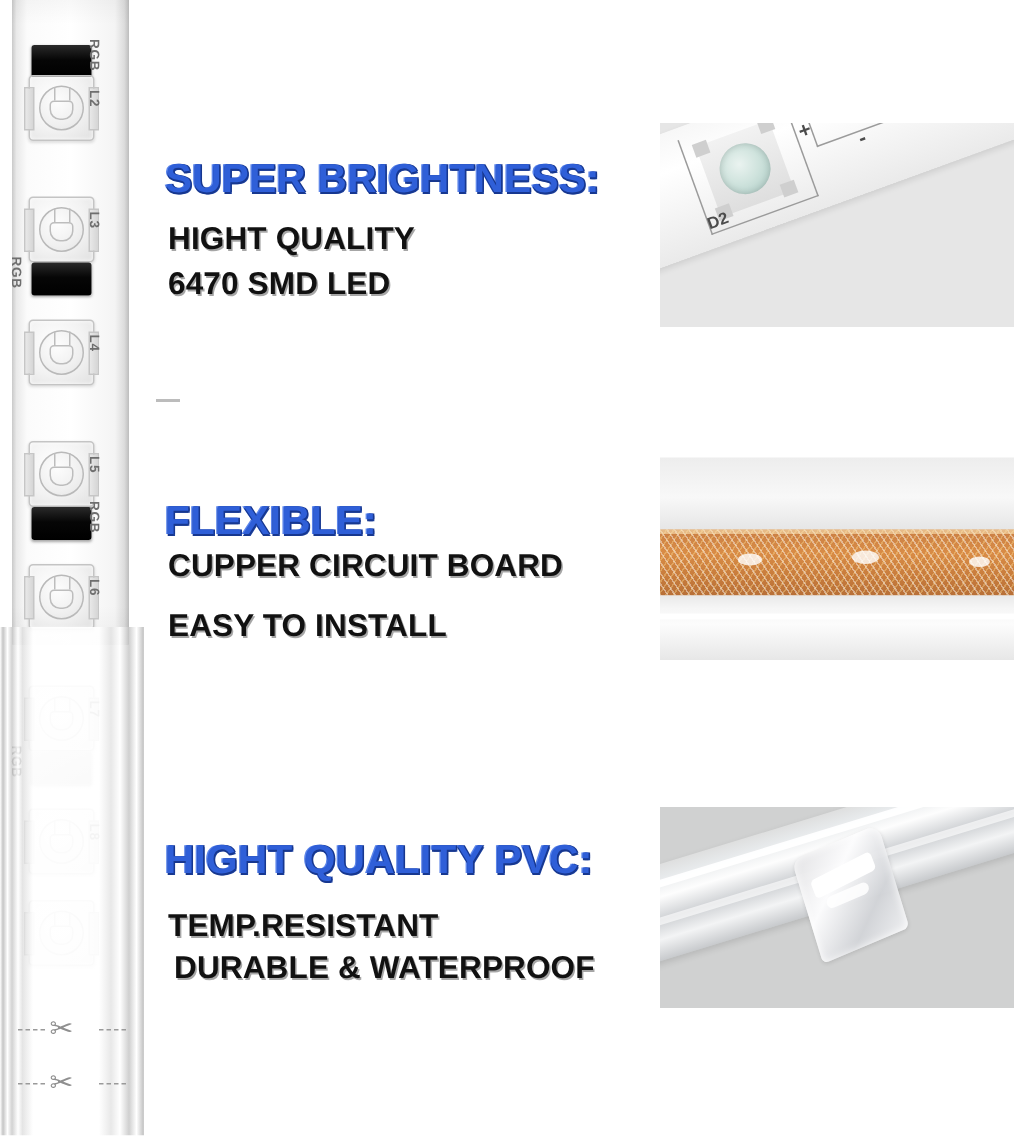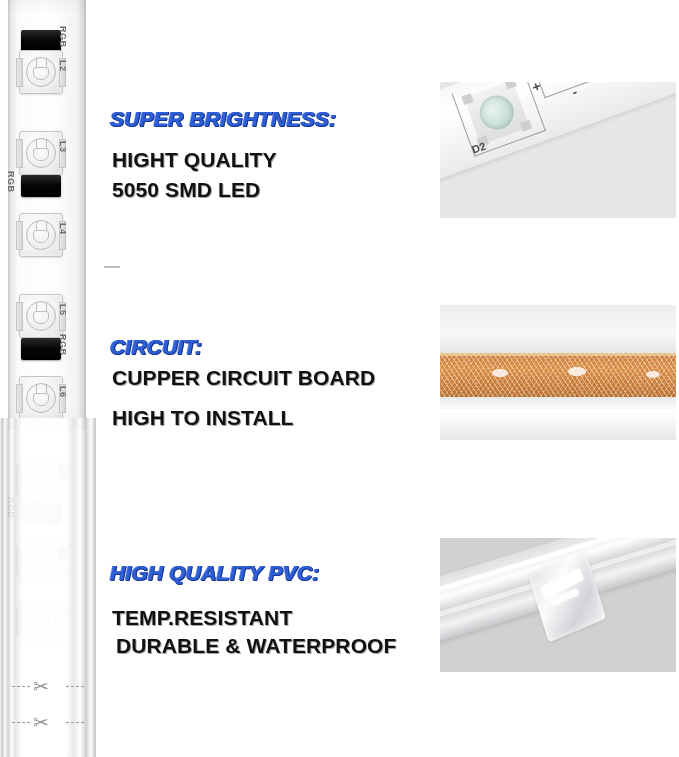--- a/index.html
+++ b/index.html
@@ -192,22 +192,21 @@
     width: 16px;
     height: 0;
     border-top: 2px solid #bcbcbc;
   }
 
   
   .feature-heading {
     position: absolute;
     font-family: "Liberation Sans", sans-serif;
     font-weight: 700;
-    font-style: italic;
-    font-size: 21px;
+    font-size: 27px;
     line-height: 30px;
     letter-spacing: 0.2px;
     white-space: nowrap;
     color: #2f5fd8;
     text-shadow:
        1px 0 0 #17378f,
        0 1px 0 #17378f,
       -1px 0 0 #5d86ea,
        1px 1px 0 #1b3f9c;
   }
@@ -465,58 +464,58 @@
     <div class="dash-l"></div>
     <div class="scissors">✂</div>
     <div class="dash-r"></div>
   </div>
 </div>
 
 <div class="tick-mark"></div>
 
 <div class="feature-heading" style="left:110px; top:104px">SUPER BRIGHTNESS:</div>
 <div class="feature-body" style="left:112px; top:146px">HIGHT QUALITY</div>
-<div class="feature-body" style="left:112px; top:176px">5050 SMD LED</div>
+<div class="feature-body" style="left:112px; top:176px">6470 SMD LED</div>
 
 <div class="photo-panel" id="photo-led">
   <div class="pcb-diag">
     <div class="outline-box" style="left:52px; top:8px; width:74px; height:66px; border-top:none;"></div>
     <div class="big-led">
       <div class="corner c1"></div>
       <div class="corner c2"></div>
       <div class="corner c3"></div>
       <div class="corner c4"></div>
       <div class="lens"></div>
     </div>
     <div class="outline-box" style="left:138px; top:2px; width:58px; height:40px; border-right:none;"></div>
 
     <div class="silk" style="left:52px; top:62px">D2</div>
     <div class="silk" style="left:130px; top:22px; font-size:14px">+</div>
     <div class="silk" style="left:166px; top:40px; font-size:14px">-</div>
   </div>
 </div>
 
-<div class="feature-heading" style="left:110px; top:332px">CIRCUIT:</div>
+<div class="feature-heading" style="left:110px; top:332px">FLEXIBLE:</div>
 <div class="feature-body" style="left:112px; top:364px">CUPPER CIRCUIT BOARD</div>
-<div class="feature-body" style="left:112px; top:404px">HIGH TO INSTALL</div>
+<div class="feature-body" style="left:112px; top:404px">EASY TO INSTALL</div>
 
 <div class="photo-panel" id="photo-copper">
   <div class="sleeve-top"></div>
   <div class="copper">
     <div class="edge-hi"></div>
     <div class="blob" style="left:52px; top:16px; width:16px; height:8px;"></div>
     <div class="blob" style="left:128px; top:14px; width:18px; height:9px;"></div>
     <div class="blob" style="left:206px; top:18px; width:14px; height:7px;"></div>
   </div>
   <div class="sleeve-bottom">
     <div class="gloss" style="top:12px"></div>
   </div>
 </div>
 
-<div class="feature-heading" style="left:110px; top:558px">HIGH QUALITY PVC:</div>
+<div class="feature-heading" style="left:110px; top:558px">HIGHT QUALITY PVC:</div>
 <div class="feature-body" style="left:112px; top:604px">TEMP.RESISTANT</div>
 <div class="feature-body" style="left:116px; top:632px">DURABLE &amp; WATERPROOF</div>
 
 <div class="photo-panel" id="photo-pvc">
   <div class="tube">
     <div class="streak" style="top:10px"></div>
     <div class="streak" style="top:34px; opacity:0.65"></div>
   </div>
   <div class="cut-end">
     <div class="flare"></div>

